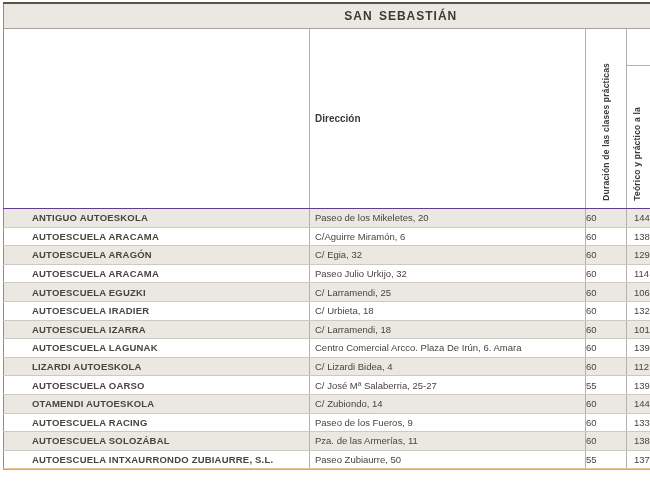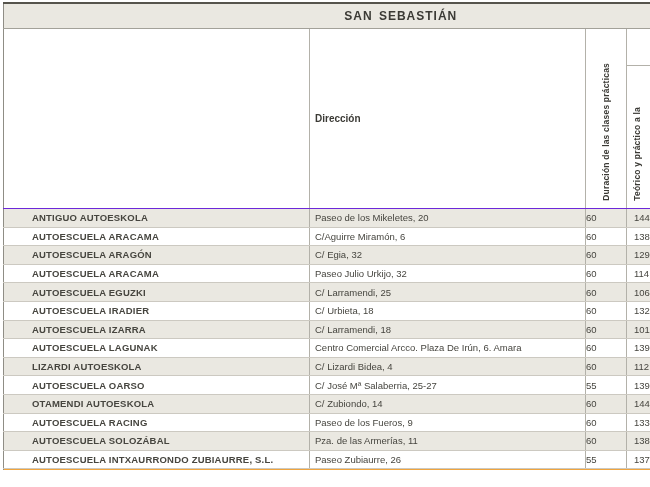--- a/index.html
+++ b/index.html
@@ -217,21 +217,21 @@
     <td class="cell-price">133</td>
   </tr>
         <tr>
     <td class="cell-name">AUTOESCUELA SOLOZÁBAL</td>
     <td class="cell-addr">Pza. de las Armerías, 11</td>
     <td class="cell-dur">60</td>
     <td class="cell-price">138</td>
   </tr>
         <tr>
     <td class="cell-name">AUTOESCUELA INTXAURRONDO ZUBIAURRE, S.L.</td>
-    <td class="cell-addr">Paseo Zubiaurre, 26</td>
+    <td class="cell-addr">Paseo Zubiaurre, 50</td>
     <td class="cell-dur">55</td>
     <td class="cell-price">137</td>
   </tr>
       </tbody>
     <tbody class="footer">
       <tr>
         <td class="cell-name">MEDIA SAN SEBASTIÁN</td>
         <td class="cell-addr"></td>
         <td class="cell-dur">59</td>
         <td class="cell-price">128</td>

